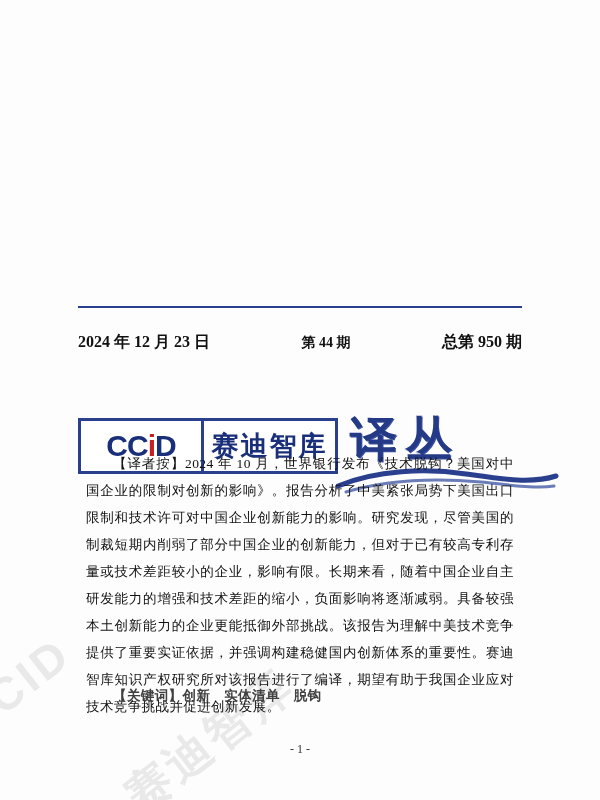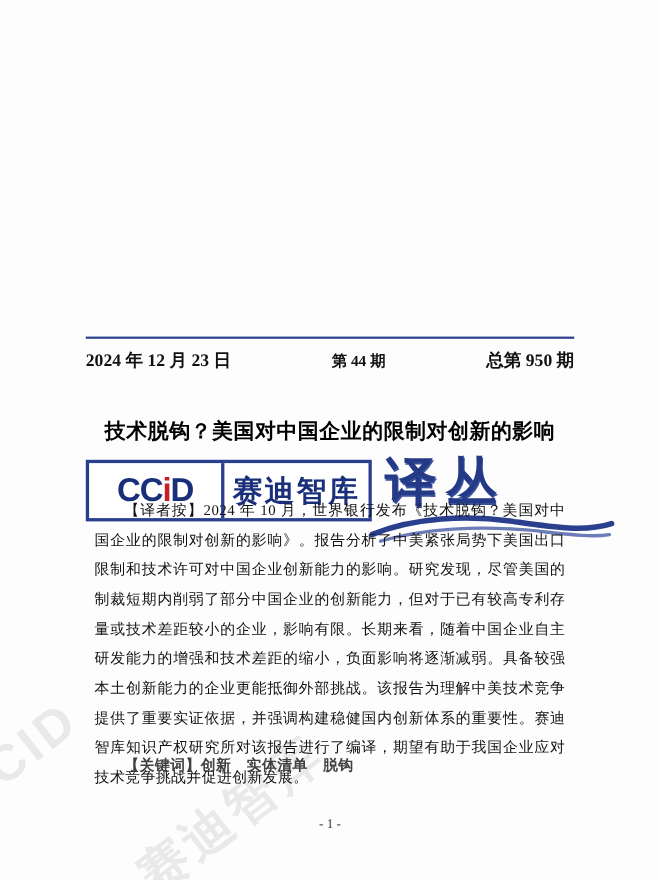--- a/index.html
+++ b/index.html
@@ -127,21 +127,21 @@
     left: 78px;
     top: 306px;
     width: 444px;
     height: 2px;
     background: #2b3f8f;
   }
 
   .issue-line {
     position: absolute;
     left: 78px;
-    top: 318px;
+    top: 332px;
     width: 444px;
     display: flex;
     justify-content: space-between;
     align-items: baseline;
     font-weight: bold;
     font-size: 16px;
     color: #111111;
     font-family: "Liberation Serif", "DejaVu Serif", serif;
   }
   .issue-line .seg { white-space: nowrap; }
@@ -230,21 +230,20 @@
   </div>
 
   <div class="rule"></div>
 
   <div class="issue-line">
     <span class="seg">2024 年 12 月 23 日</span>
     <span class="seg big">第 44 期</span>
     <span class="seg">总第 950 期</span>
   </div>
 
-  <div class="doc-title">技术脱钩？美国对中国企业的限制对创新的影响</div>
 
   <div class="body-text">
     <p><span class="lead-tag">【译者按】</span><span>2024 年 10 月，世界银行发布《技术脱钩？美国对中国企业的限制对创新的影响》。报告分析了中美紧张局势下美国出口限制和技术许可对中国企业创新能力的影响。研究发现，尽管美国的制裁短期内削弱了部分中国企业的创新能力，但对于已有较高专利存量或技术差距较小的企业，影响有限。长期来看，随着中国企业自主研发能力的增强和技术差距的缩小，负面影响将逐渐减弱。具备较强本土创新能力的企业更能抵御外部挑战。该报告为理解中美技术竞争提供了重要实证依据，并强调构建稳健国内创新体系的重要性。赛迪智库知识产权研究所对该报告进行了编译，期望有助于我国企业应对技术竞争挑战并促进创新发展。</span></p>
   </div>
 
   <div class="keywords">
     <span>【关键词】</span><span class="kw-items">创新　实体清单　脱钩</span>
   </div>
 
   <div class="page-number">- 1 -</div>

